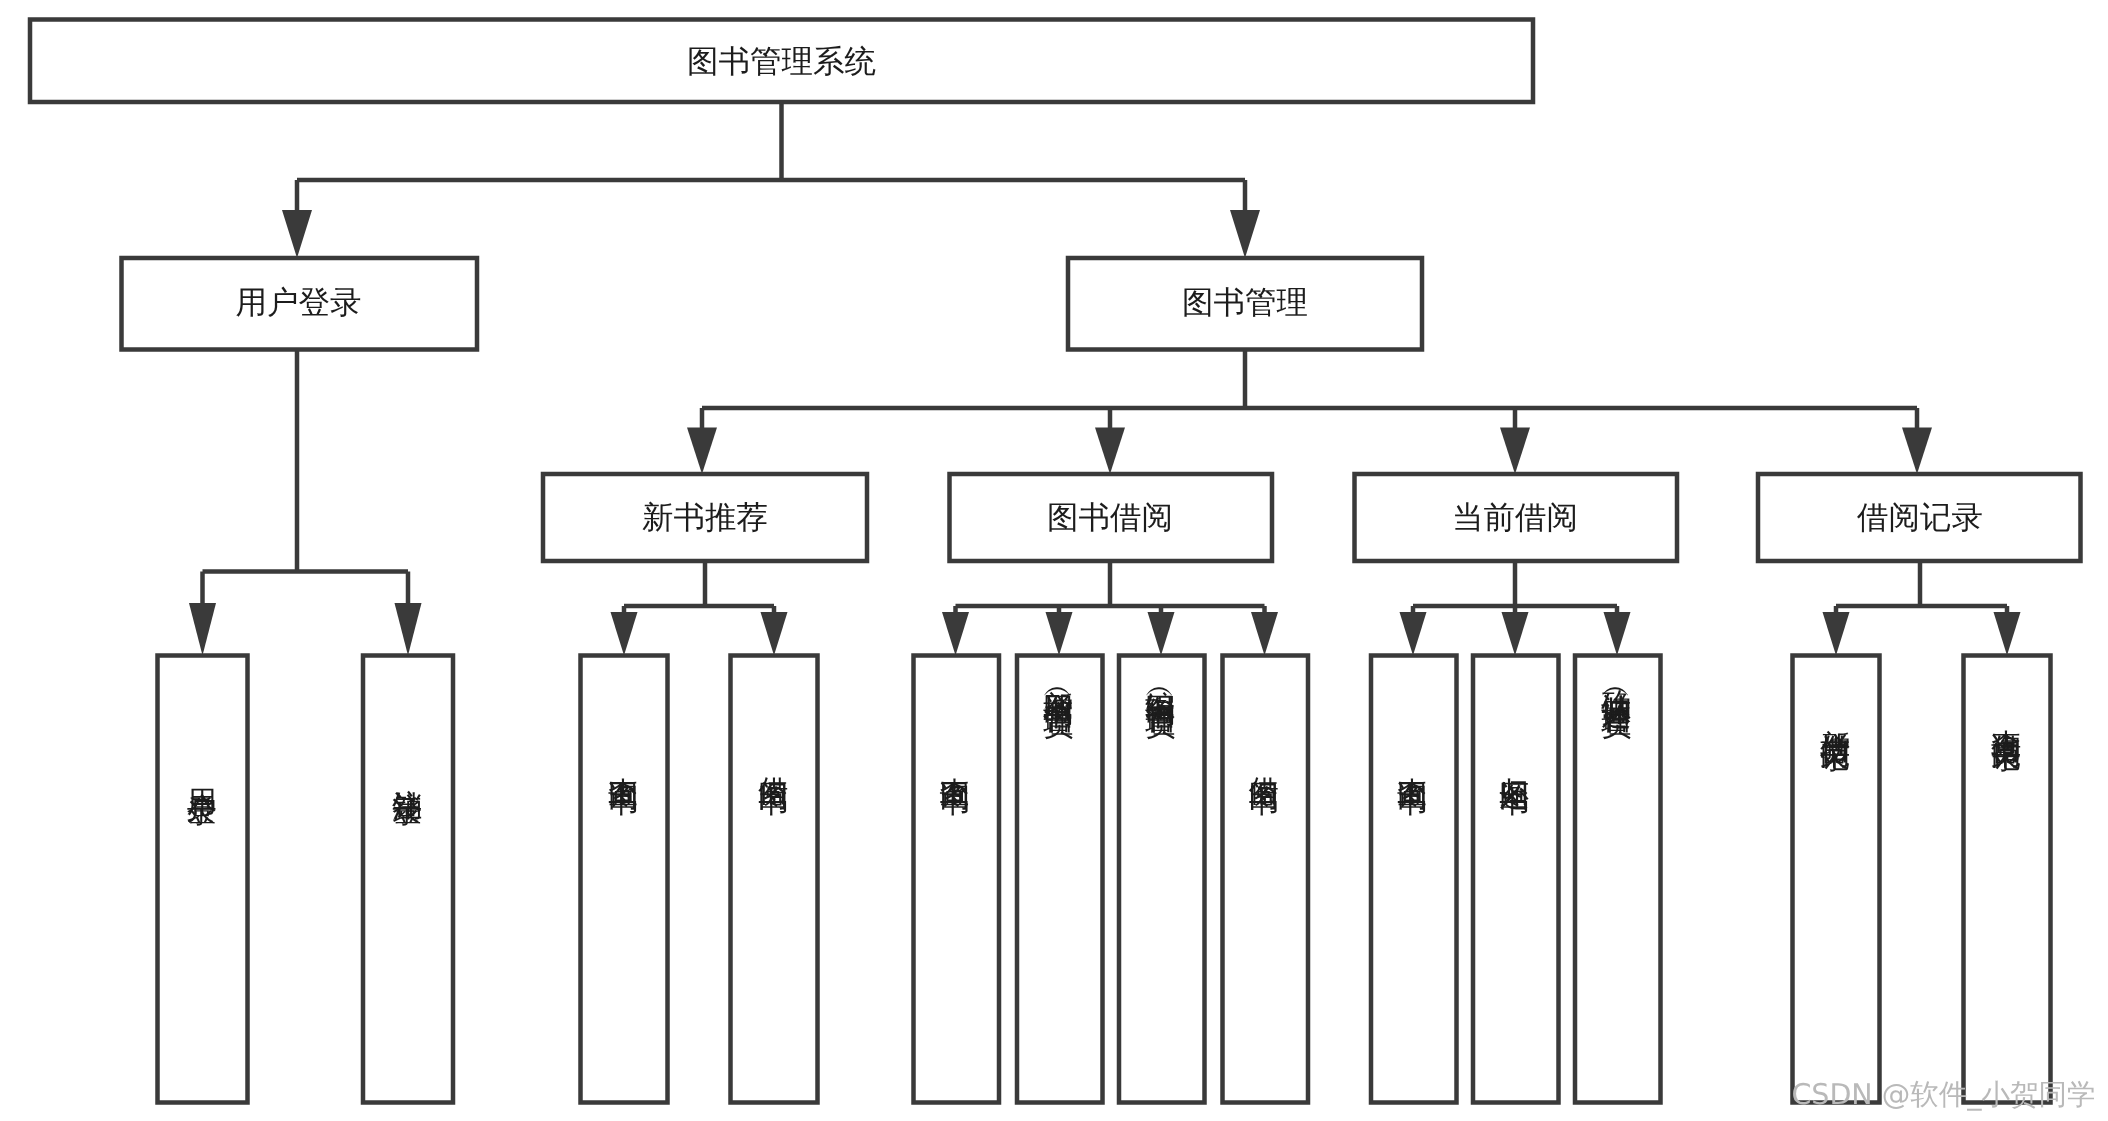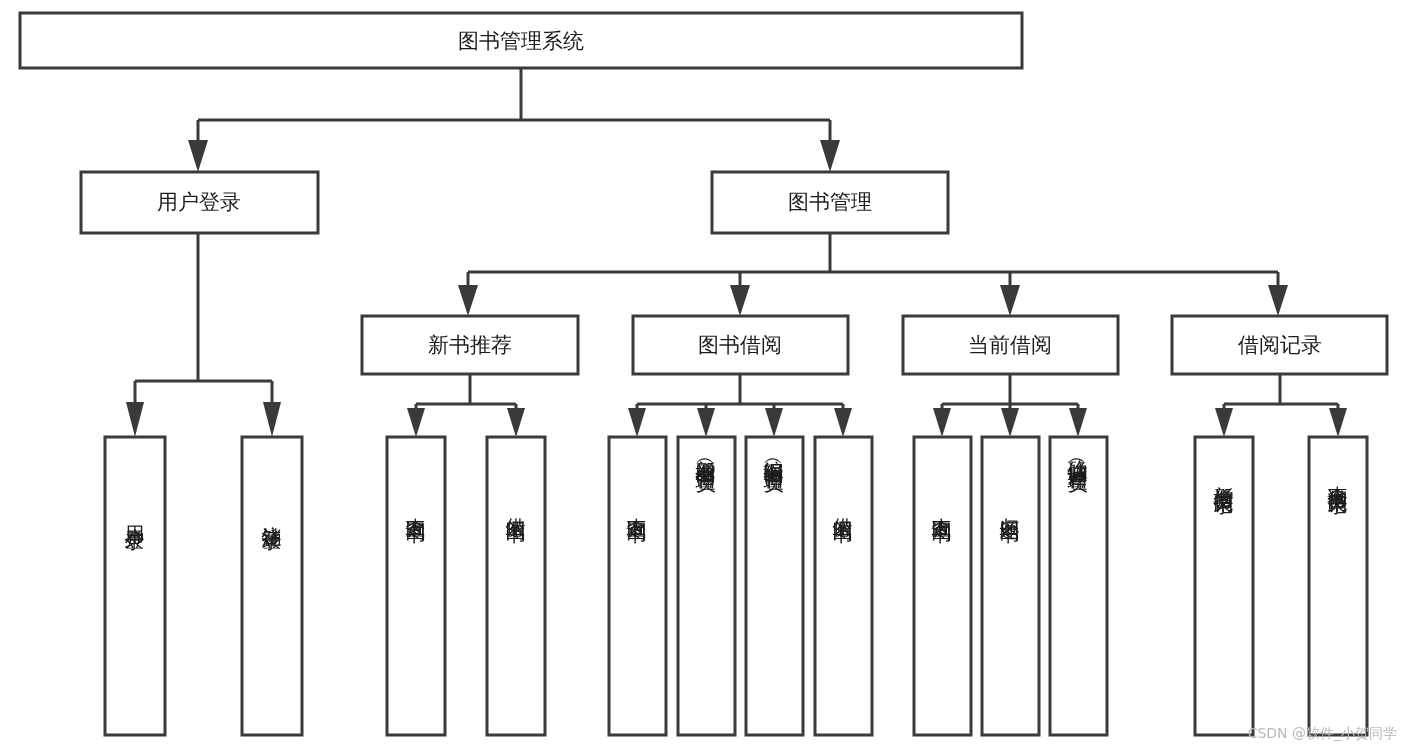--- a/index.html
+++ b/index.html
@@ -59,21 +59,21 @@
     white-space: nowrap;
     transform: translateX(-50%);
     text-align: left;
     user-select: none;
   }
   .watermark {
     position: absolute;
     right: 8px;
     bottom: 4px;
     font-family: "DejaVu Sans", "Liberation Sans", sans-serif;
-    font-size: 14px;
+    font-size: 19px;
     color: #b9b9b9;
     white-space: nowrap;
     user-select: none;
   }
 </style>
 </head>
 <body>
 
 <div id="diagram-root">
 

